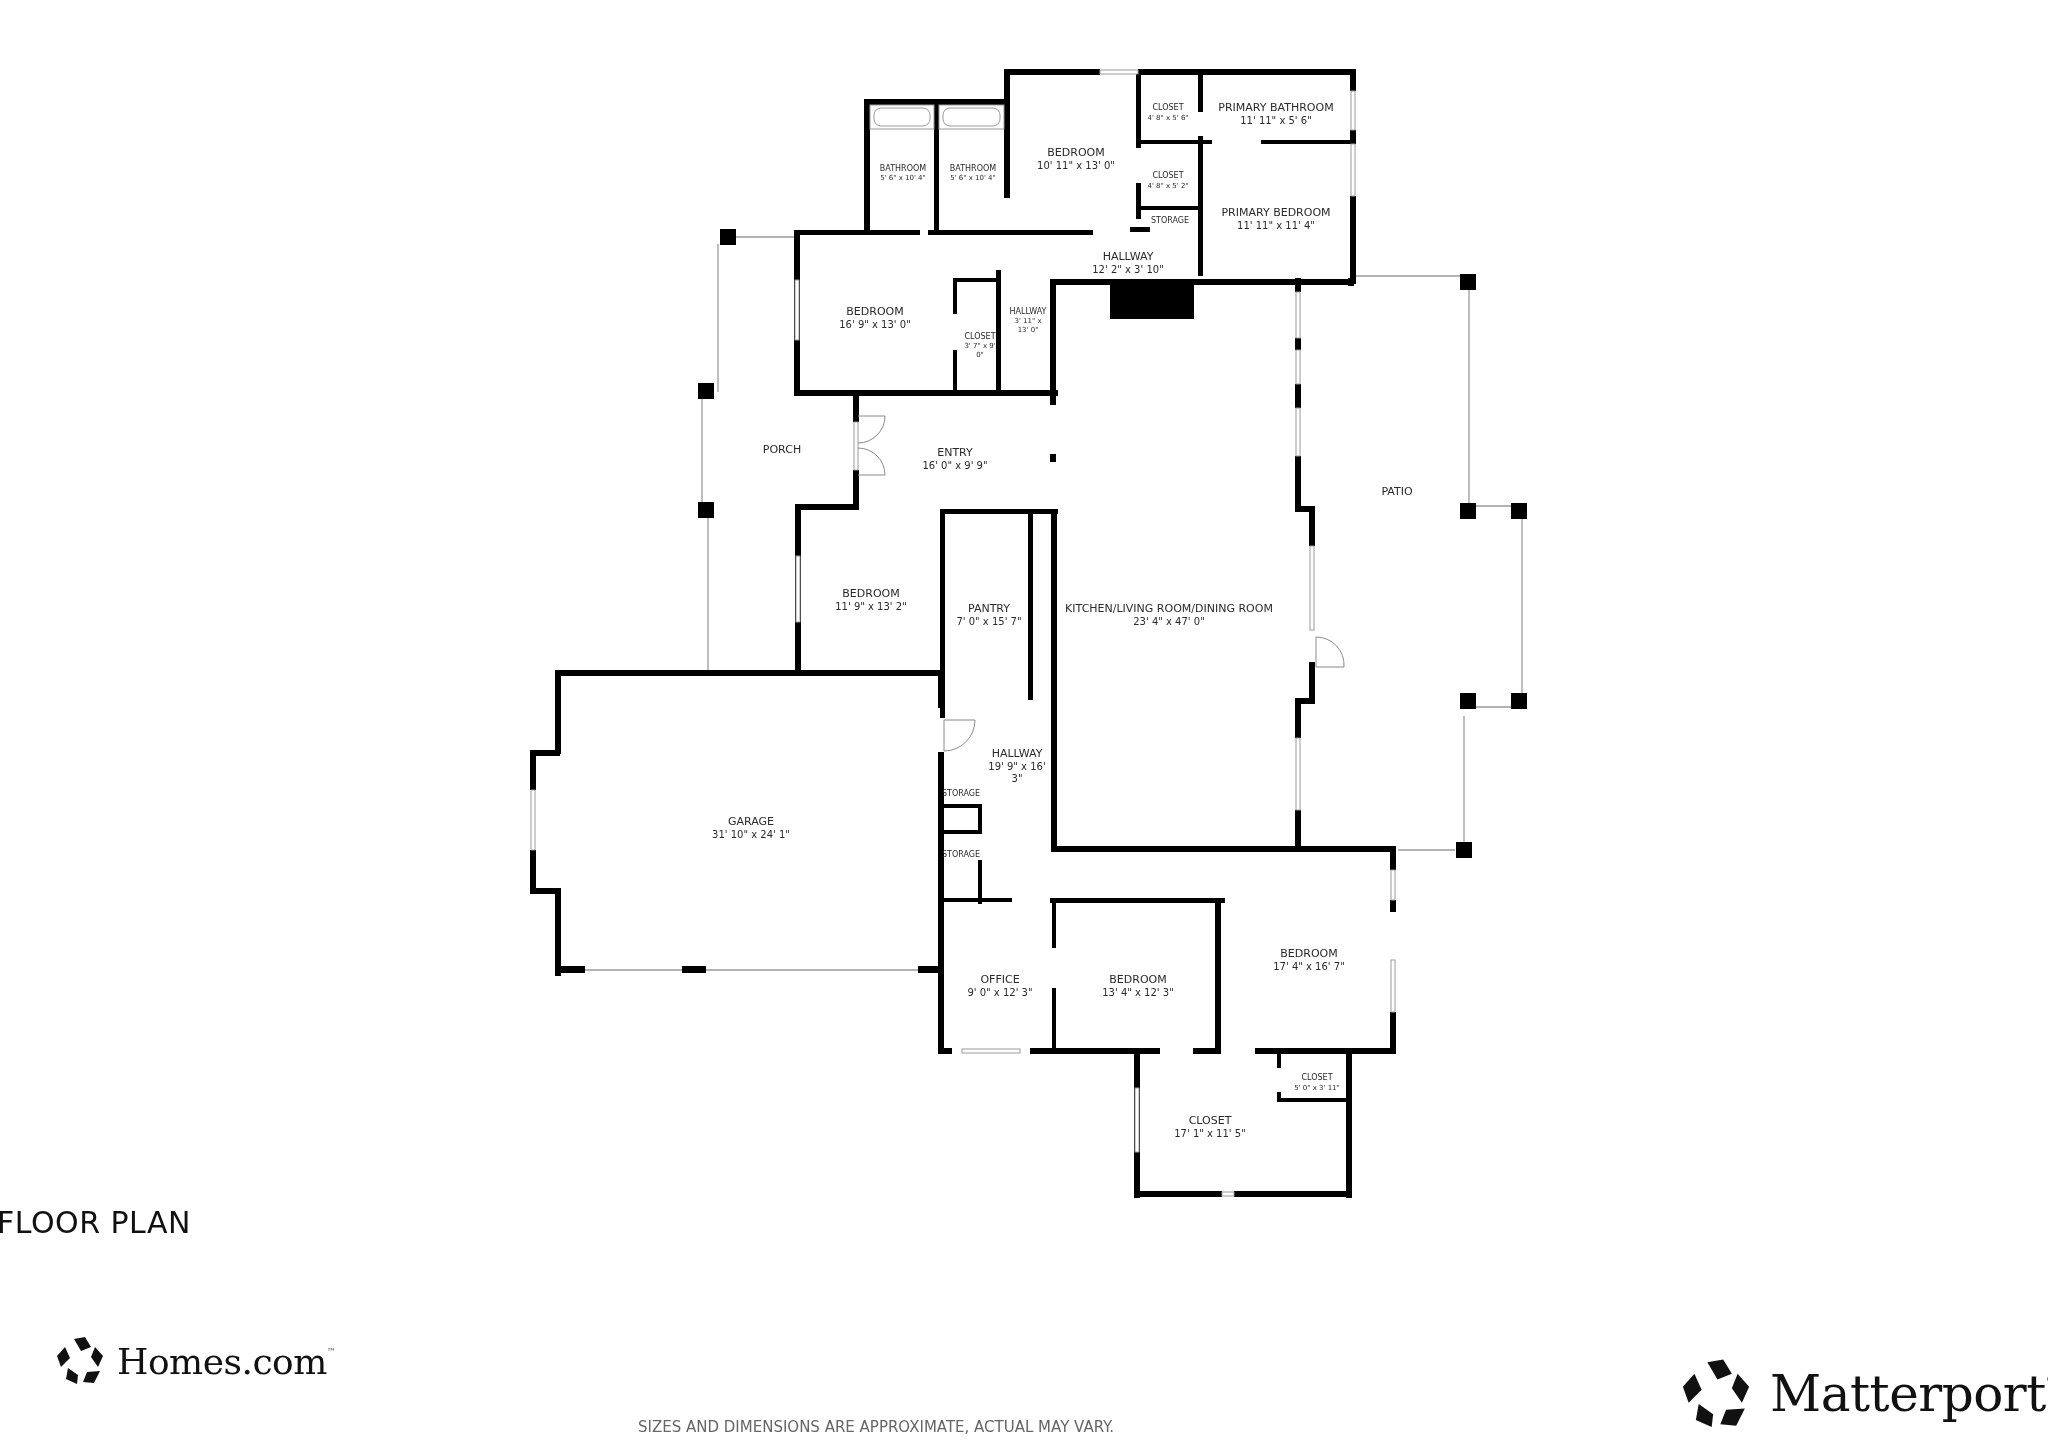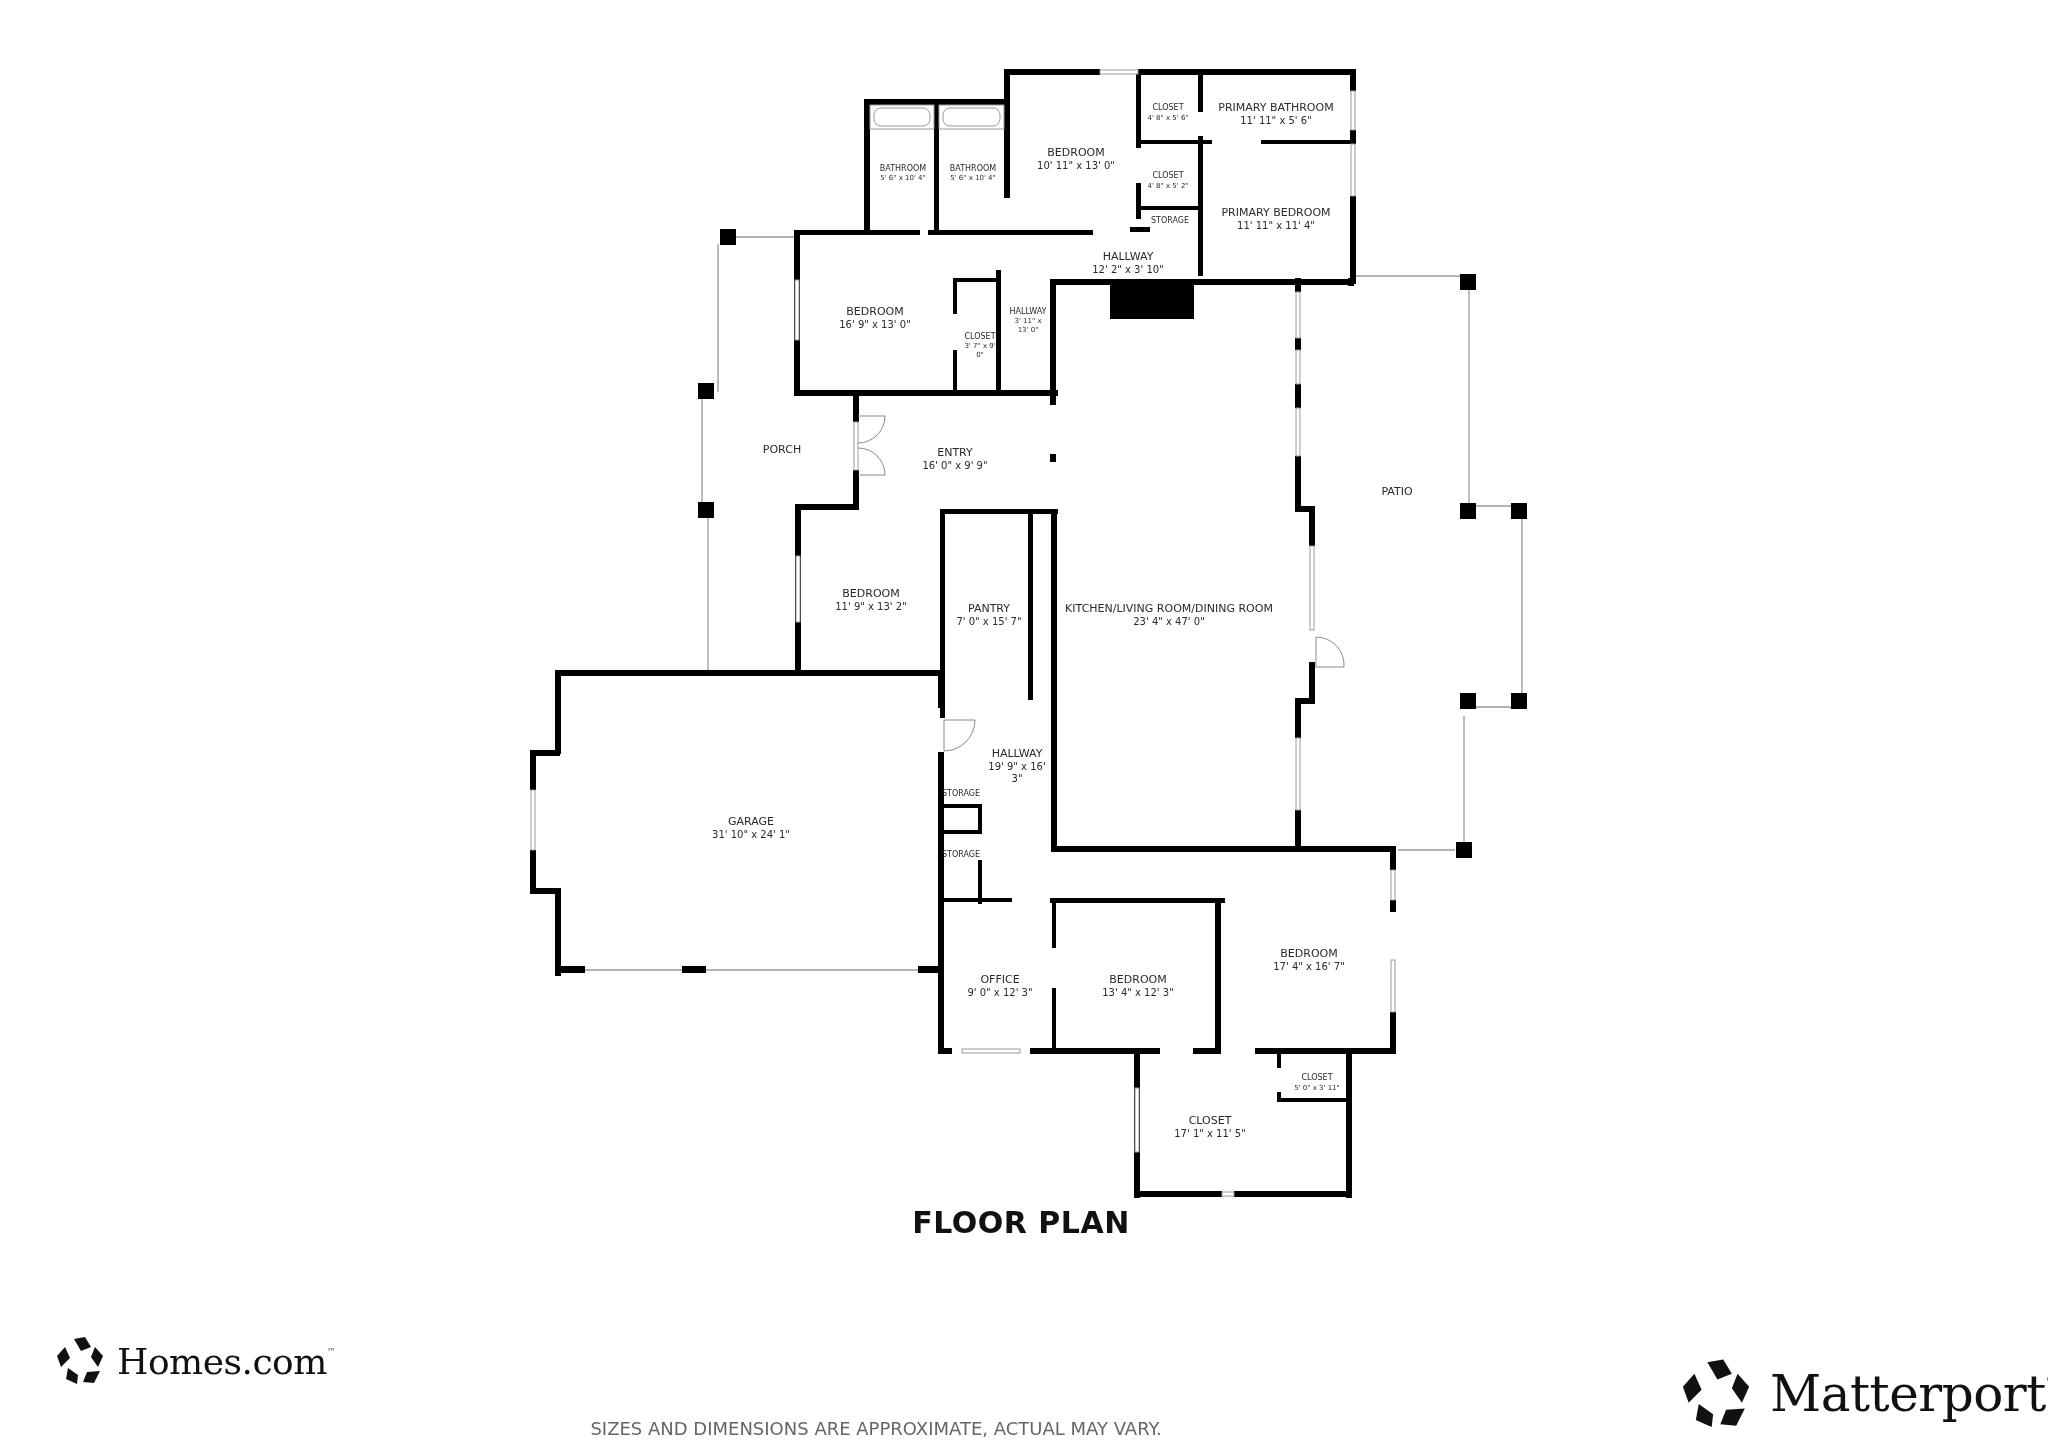--- a/index.html
+++ b/index.html
@@ -6,23 +6,23 @@
   body { width: 2048px; height: 1447px; position: relative; overflow: hidden; font-family: "DejaVu Sans", sans-serif; }
   #plan { position: absolute; left: 0; top: 0; }
   .room-name { font-family: "DejaVu Sans", sans-serif; font-size: 11px; fill: #2a2a2a; text-anchor: middle; }
   .room-dim  { font-family: "DejaVu Sans", sans-serif; font-size: 10px; fill: #2a2a2a; text-anchor: middle; }
   .room-name.sm { font-size: 8px; }
   .room-dim.sm  { font-size: 7px; }
   .wall { fill: #000; }
   .thin { stroke: #9a9a9a; stroke-width: 1.3; fill: none; }
   .win  { fill: #fff; stroke: #9a9a9a; stroke-width: 1; }
   .door { stroke: #8a8a8a; stroke-width: 1; fill: none; }
-  .title { position: absolute; left: 0; width: 2048px; top: 1205px; text-align: center; font-family: "DejaVu Sans", sans-serif; font-size: 30px; color: #111; letter-spacing: 0.5px; padding-left: 0; font-weight: bold; }
+  .title { position: absolute; left: 0; width: 2048px; top: 1205px; font-family: "DejaVu Sans", sans-serif; font-size: 30px; color: #111; letter-spacing: 0.5px; padding-left: 0; }
   .title span { position: relative; left: -3px; }
-  .disclaimer { position: absolute; left: 0; width: 1752px; top: 1418px; text-align: center; font-family: "DejaVu Sans", sans-serif; font-size: 18px; color: #666; }
+  .disclaimer { position: absolute; left: 0; width: 1752px; top: 1418px; text-align: center; font-family: "DejaVu Sans", sans-serif; font-size: 15px; color: #666; }
   .logo { position: absolute; display: flex; align-items: center; }
   .logo-homes { left: 55px; top: 1336px; align-items: center; }
   .logo-matter { left: 1680px; top: 1358px; }
   .logo-text { font-family: "DejaVu Serif", serif; color: #111; }
   .logo-homes .logo-text { font-size: 36px; margin-left: 12px; letter-spacing: -0.5px; }
   .logo-matter .logo-text { font-size: 50px; margin-left: 18px; letter-spacing: -0.5px; }
   .tm { font-size: 8px; vertical-align: top; position: relative; top: 6px; }
   .reg { font-size: 12px; vertical-align: top; position: relative; top: 8px; }
 </style>
 </head>

